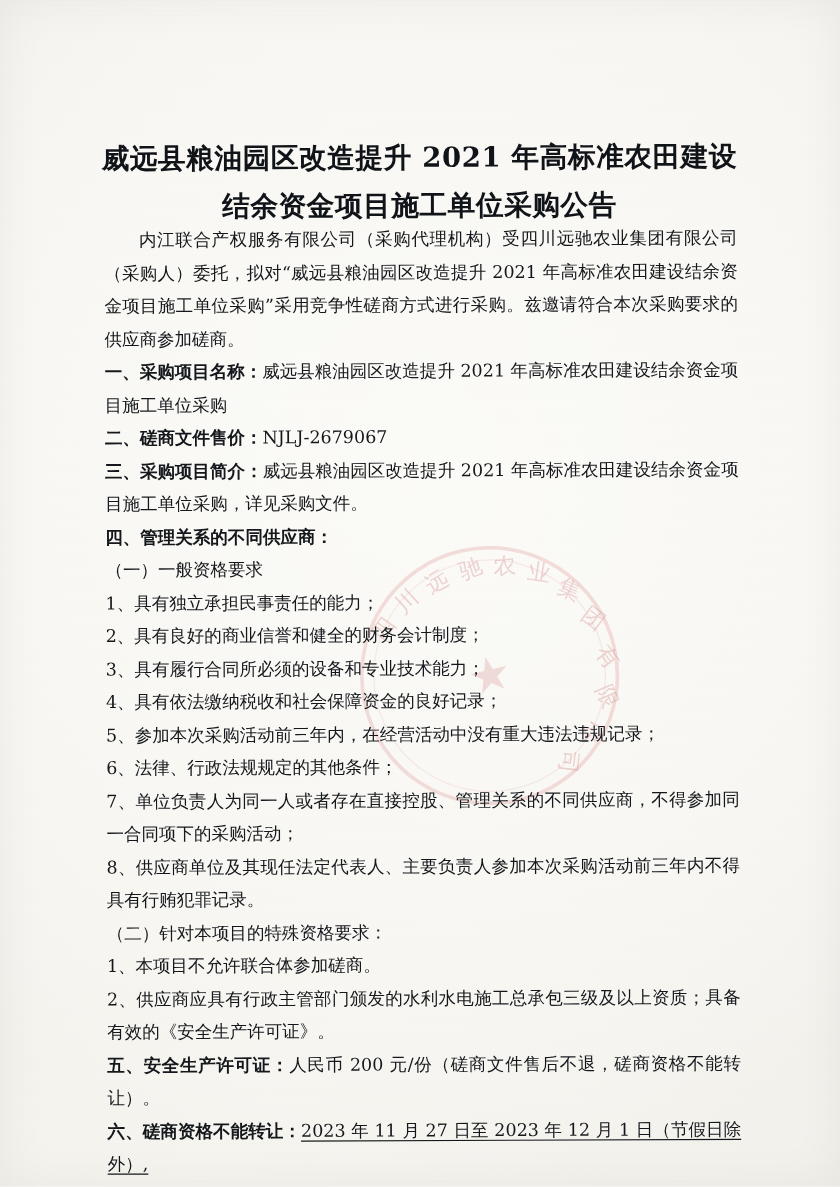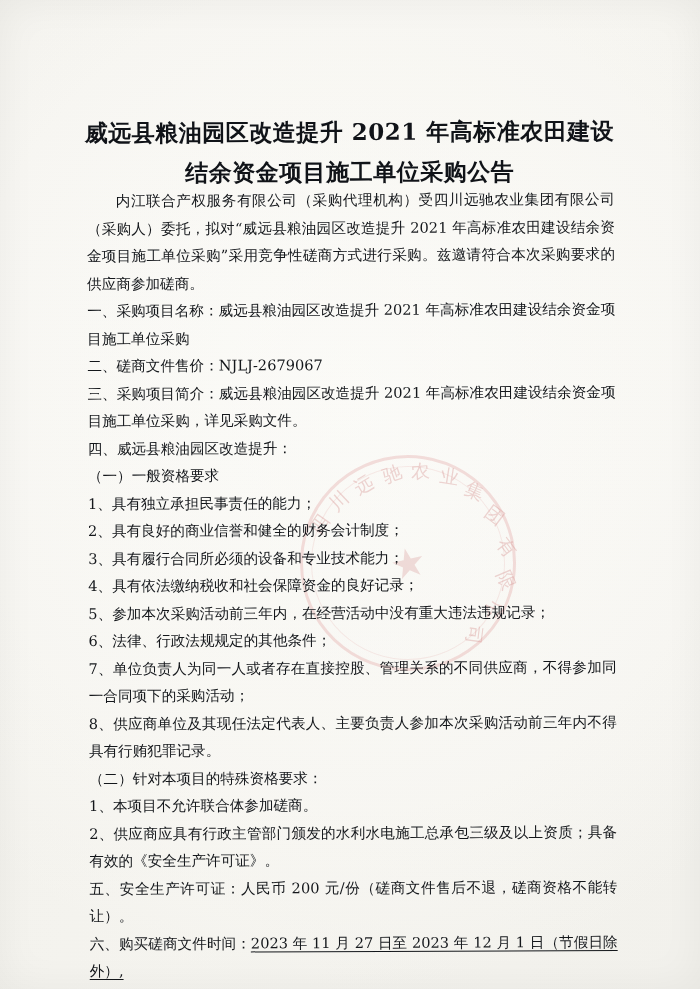--- a/index.html
+++ b/index.html
@@ -114,21 +114,21 @@
     margin: 0 0 0 0;
     text-indent: 0;
   }
   .p.indent {
     text-indent: 29px;
   }
   .u {
     text-decoration: underline;
     text-underline-offset: 3px;
   }
-  .b { font-weight: normal; }
+  .b { font-weight: bold; }
 
   
   .skew {
     transform: rotate(-0.22deg);
     transform-origin: 50% 0%;
   }
 
   .noise {
     position: absolute;
     inset: 0;
@@ -182,21 +182,21 @@
 
       <p class="p">
         <span class="b">二、磋商文件售价：</span><span>NJLJ-2679067</span>
       </p>
 
       <p class="p">
         <span class="b">三、采购项目简介：</span><span>威远县粮油园区改造提升 2021 年高标准农田建设结余资金项目施工单位采购，详见采购文件。</span>
       </p>
 
       <p class="p">
-        <span class="b">四、威远县粮油园区改造提升：</span>
+        <span class="b">四、管理关系的不同供应商：</span>
       </p>
 
       <p class="p">（一）一般资格要求</p>
 
       <p class="p">1、具有独立承担民事责任的能力；</p>
       <p class="p">2、具有良好的商业信誉和健全的财务会计制度；</p>
       <p class="p">3、具有履行合同所必须的设备和专业技术能力；</p>
       <p class="p">4、具有依法缴纳税收和社会保障资金的良好记录；</p>
       <p class="p">5、参加本次采购活动前三年内，在经营活动中没有重大违法违规记录；</p>
       <p class="p">6、法律、行政法规规定的其他条件；</p>
@@ -205,21 +205,21 @@
 
       <p class="p">（二）针对本项目的特殊资格要求：</p>
       <p class="p">1、本项目不允许联合体参加磋商。</p>
       <p class="p">2、供应商应具有行政主管部门颁发的水利水电施工总承包三级及以上资质；具备有效的《安全生产许可证》。</p>
 
       <p class="p">
         <span class="b">五、安全生产许可证：</span><span>人民币 200 元/份（磋商文件售后不退，磋商资格不能转让）。</span>
       </p>
 
       <p class="p">
-        <span class="b">六、购买磋商文件时间：</span><span class="u">2023 年 11 月 27 日至 2023 年 12 月 1 日（节假日除外）,</span>
+        <span class="b">六、磋商资格不能转让：</span><span class="u">2023 年 11 月 27 日至 2023 年 12 月 1 日（节假日除外）,</span>
       </p>
       <p class="p">
         <span class="u">上午 9：00-12：00，下午 14：30-17：00。</span>
       </p>
 
     </div>
   </div>
 
   <div class="noise"></div>
   <div class="edge-shadow"></div>

